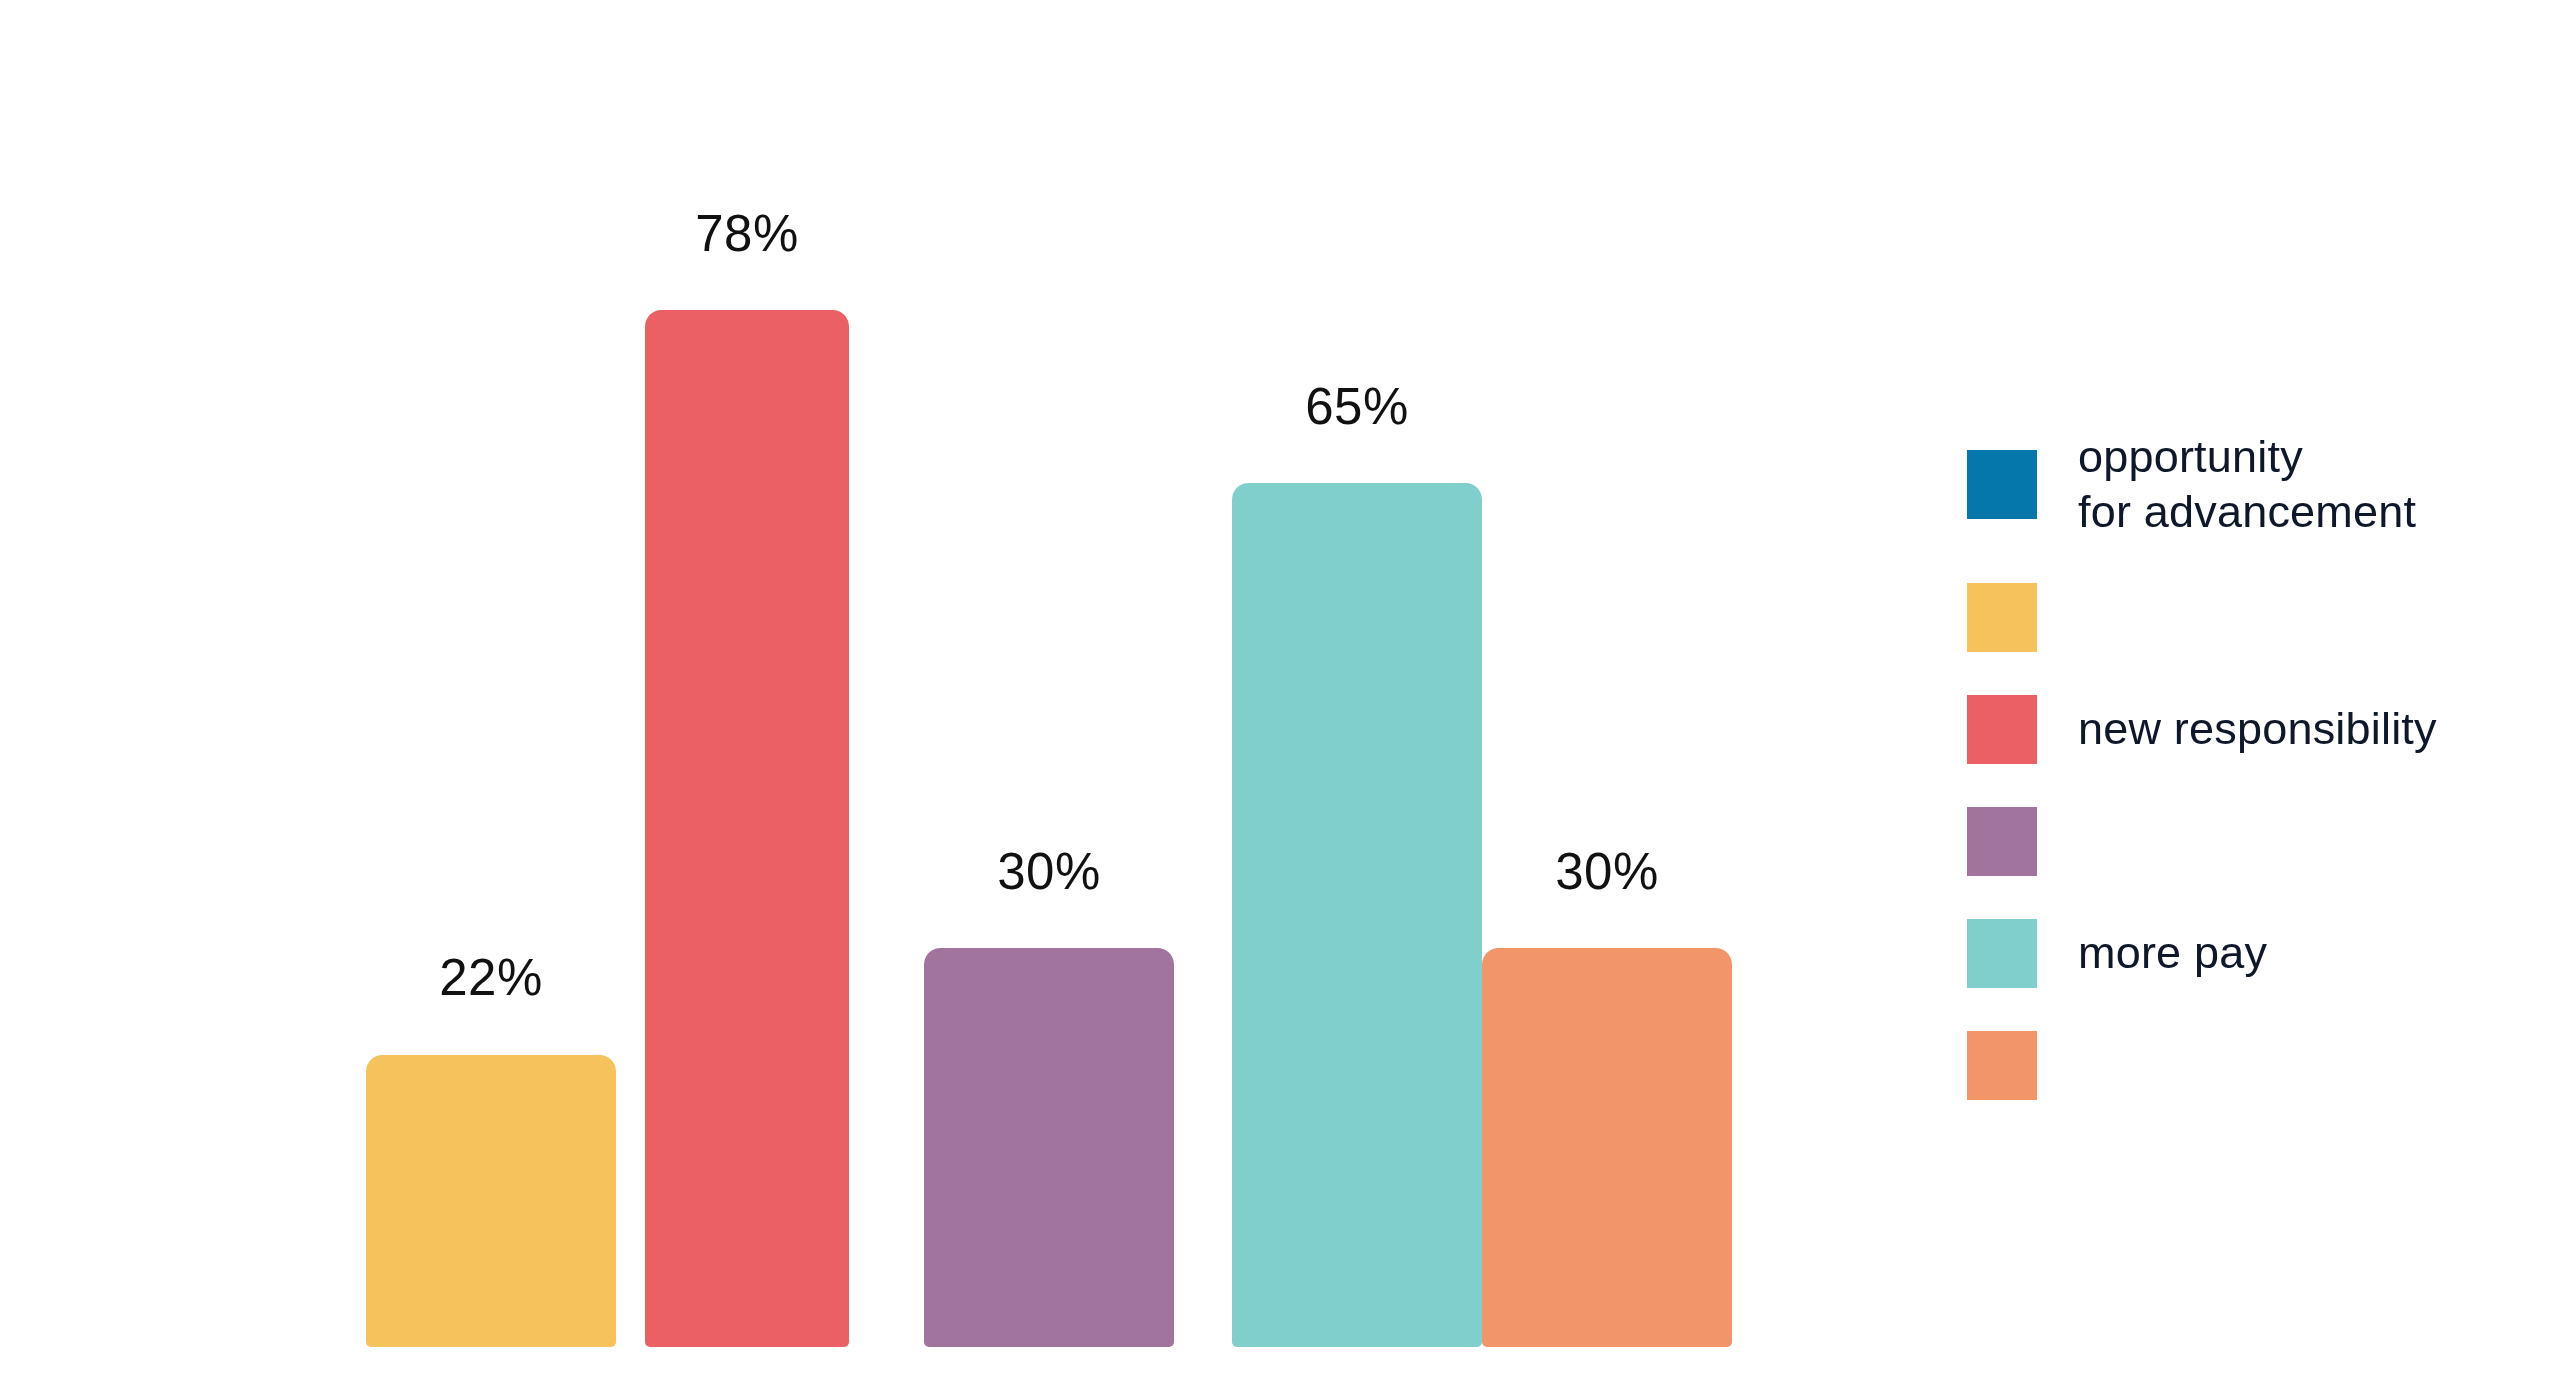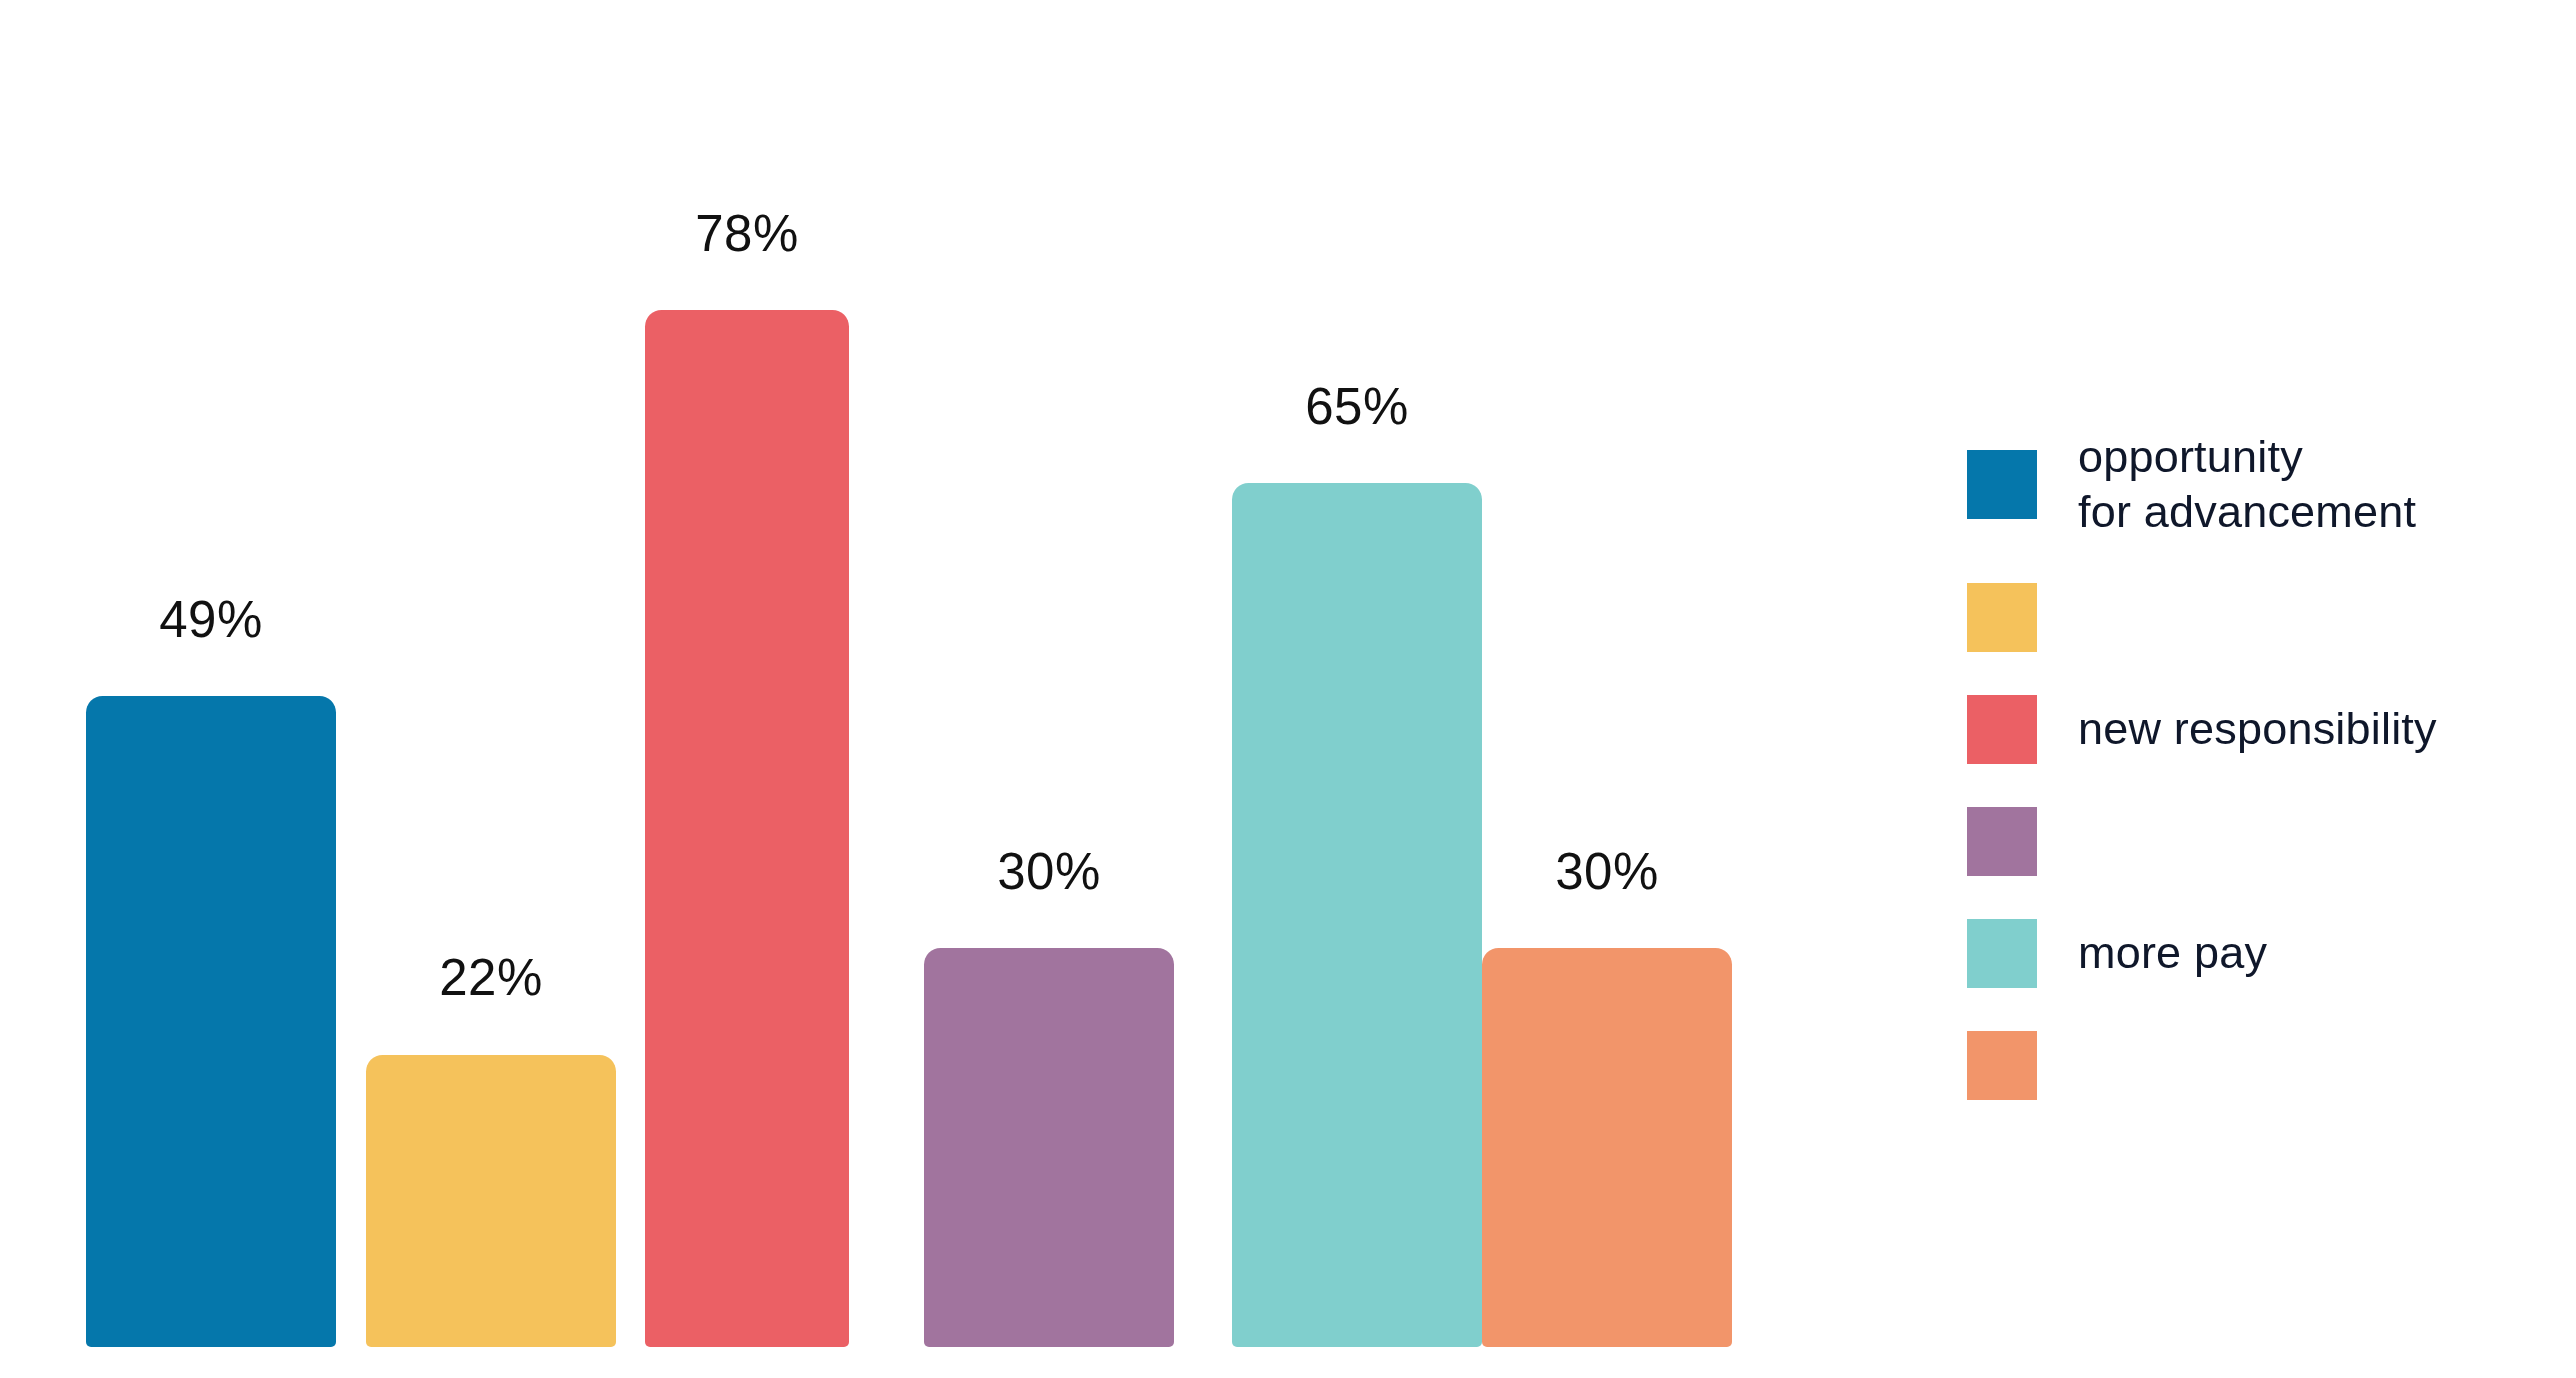--- a/index.html
+++ b/index.html
@@ -86,24 +86,20 @@
     white-space: pre-line;
   }
 </style>
 </head>
 <body>
 
 <div id="figure">
 
   <div id="plot">
 
-  <div class="bar-group" style="left: 86px; width: 250px; height: 651px;">
-        <div class="bar" style="height: 651px; background: rgb(5, 119, 171);"></div>
-        <div class="bar-label" style="bottom: 702px;">49%</div>
-      </div>
       <div class="bar-group" style="left: 366px; width: 250px; height: 244px;">
         <div class="bar" style="height: 292px; background: rgb(245, 194, 91);"></div>
         <div class="bar-label" style="bottom: 344px;">22%</div>
       </div>
       <div class="bar-group" style="left: 645px; width: 204px; height: 1037px;">
         <div class="bar" style="height: 1037px; background: rgb(235, 96, 101);"></div>
         <div class="bar-label" style="bottom: 1088px;">78%</div>
       </div>
       <div class="bar-group" style="left: 924px; width: 250px; height: 399px;">
         <div class="bar" style="height: 399px; background: rgb(161, 116, 158);"></div>

